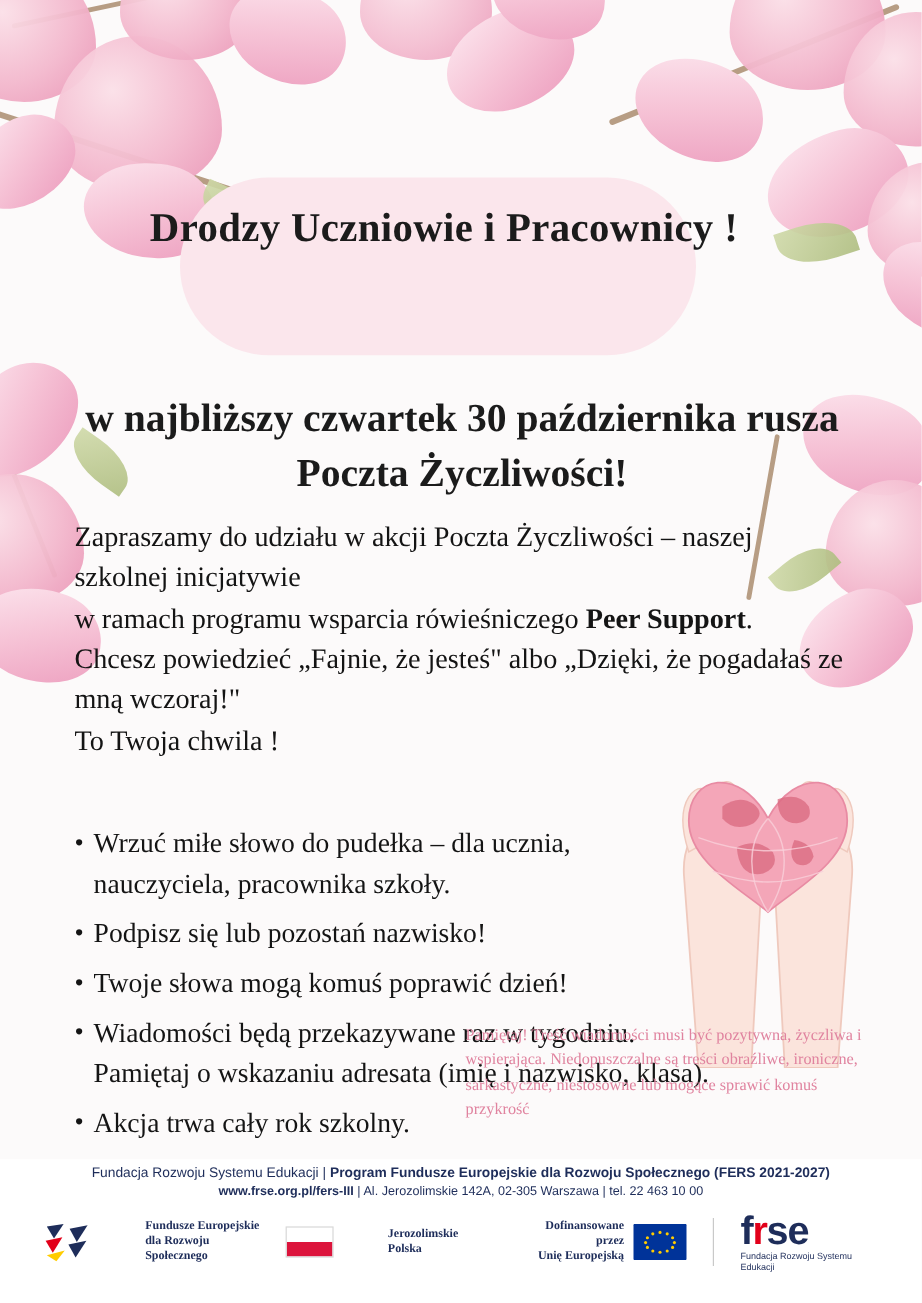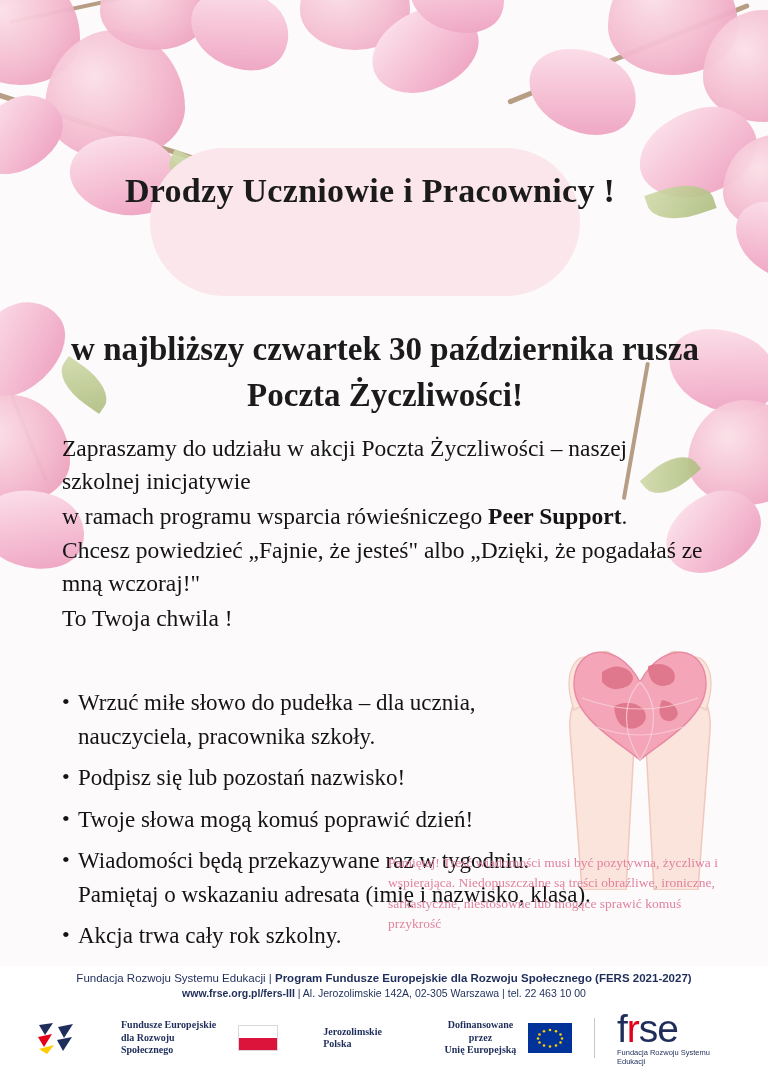--- a/index.html
+++ b/index.html
@@ -178,22 +178,22 @@
     width: 44px; height: 30px; background: #003399;
     position: relative; border-radius: 1px;
   }
   .pl-flag {
     width: 40px; height: 26px; border: 1px solid #d8d8d8;
     background: linear-gradient(to bottom, #ffffff 0 50%, #dc143c 50% 100%);
   }
   .divider-v { width: 1px; height: 40px; background: #c9c9c9; }
   .frse-logo {
     font-family: "Liberation Sans", sans-serif;
-    font-size: 39px;
-    font-weight: normal;
+    font-size: 33px;
+    font-weight: bold;
     color: #1e2d5a;
     letter-spacing: -1px;
     line-height: .95;
   }
   .frse-logo .r { color: #e2001a; }
   .frse-sub {
     font-family: "Liberation Sans", sans-serif;
     font-size: 7.5px; color: #1e2d5a; margin-top: 1px;
   }
   .ef-logo-mark { width: 40px; height: 34px; position: relative; }
@@ -349,21 +349,21 @@
 dla Rozwoju Społecznego</div>
       </div>
 
       <div class="logo-block">
         <div class="pl-flag"></div>
         <div class="logo-caption">Jerozolimskie
 Polska</div>
       </div>
 
       <div class="logo-block">
-        <div class="logo-caption" style="text-align:center">Dofinansowane przez
+        <div class="logo-caption" style="text-align:right">Dofinansowane przez
 Unię Europejską</div>
         <div class="eu-flag">
           <svg width="44" height="30" viewBox="0 0 44 30" xmlns="http://www.w3.org/2000/svg">
             <rect width="44" height="30" fill="#003399"></rect>
             <g fill="#ffcc00">
               <circle cx="22" cy="7" r="1.3"></circle>
               <circle cx="28" cy="8.2" r="1.3"></circle>
               <circle cx="32.5" cy="11.5" r="1.3"></circle>
               <circle cx="34" cy="15.5" r="1.3"></circle>
               <circle cx="32.5" cy="19.5" r="1.3"></circle>

